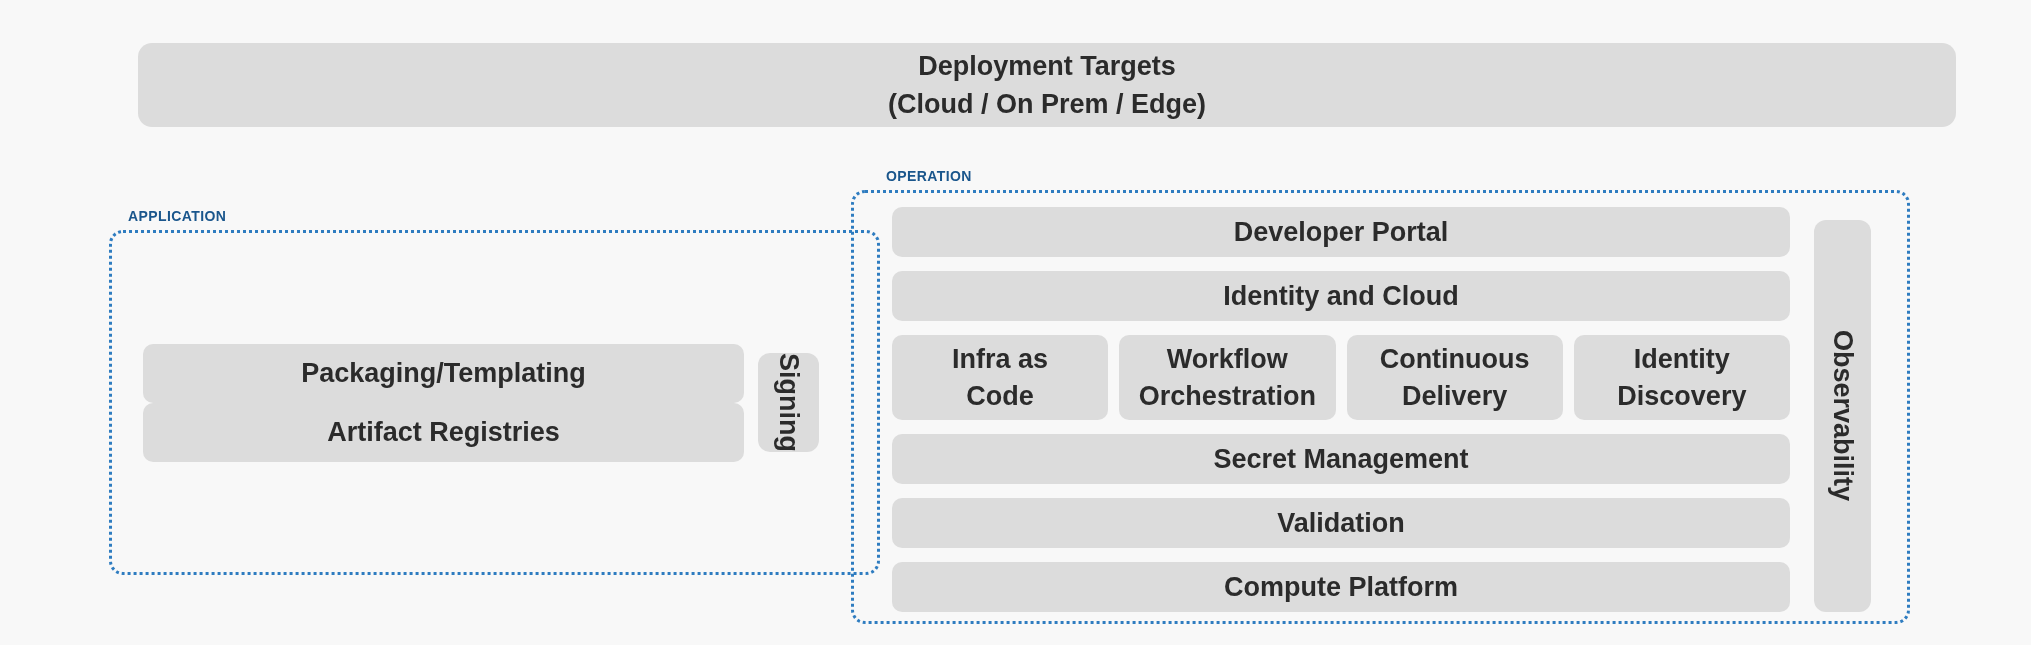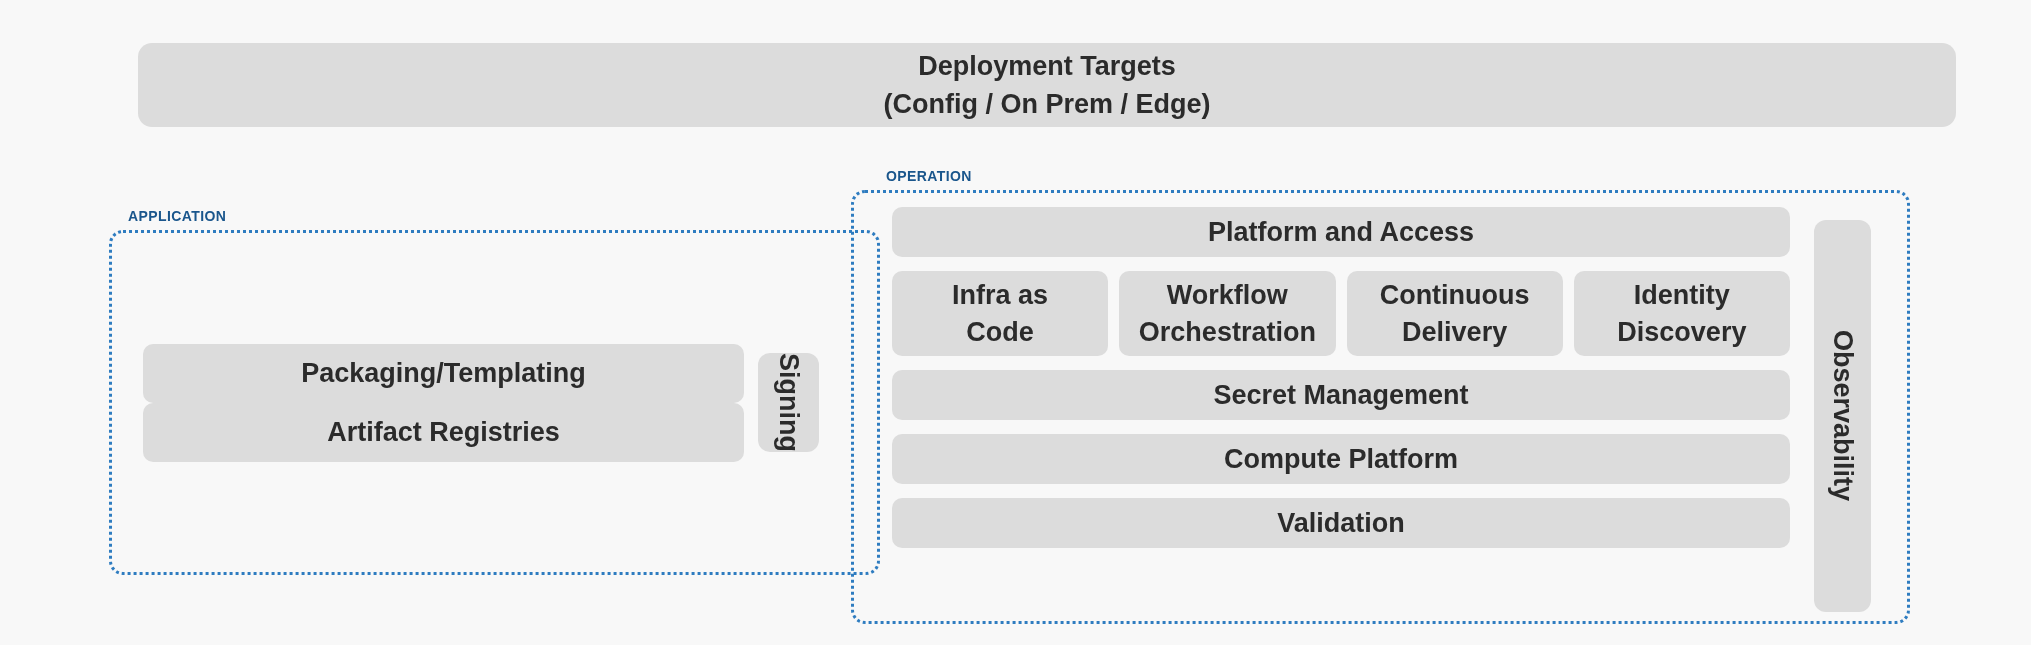--- a/index.html
+++ b/index.html
@@ -123,48 +123,49 @@
     width: 57px;
     margin-left: 24px;
     margin-top: 13px;
   }
 </style>
 </head>
 <body>
 
 <div class="gbox banner">
   <div>Deployment Targets</div>
-  <div>(Config / On Prem / Edge)</div>
+  <div>(Cloud / On Prem / Edge)</div>
 </div>
 
 <div class="section app-section">
   <div class="section-label">APPLICATION</div>
   <div class="app-stack">
     <div class="gbox">Packaging/Templating</div>
     <div class="gbox">Artifact Registries</div>
   </div>
   <div class="gbox vbar signing-bar">
     <span>Signing</span>
   </div>
 </div>
 
 <div class="section op-section">
   <div class="section-label">OPERATION</div>
   <div class="op-stack">
-    <div class="gbox">Platform and Access</div>
+    <div class="gbox">Developer Portal</div>
+    <div class="gbox">Identity and Cloud</div>
     <div class="op-grid">
       <div class="gbox">Infra as
 Code</div>
       <div class="gbox">Workflow
 Orchestration</div>
       <div class="gbox">Continuous
 Delivery</div>
       <div class="gbox">Identity
 Discovery</div>
     </div>
     <div class="gbox">Secret Management</div>
+    <div class="gbox">Validation</div>
     <div class="gbox">Compute Platform</div>
-    <div class="gbox">Validation</div>
   </div>
   <div class="gbox vbar observability-bar">
     <span>Observability</span>
   </div>
 </div>
 
 </body></html>

